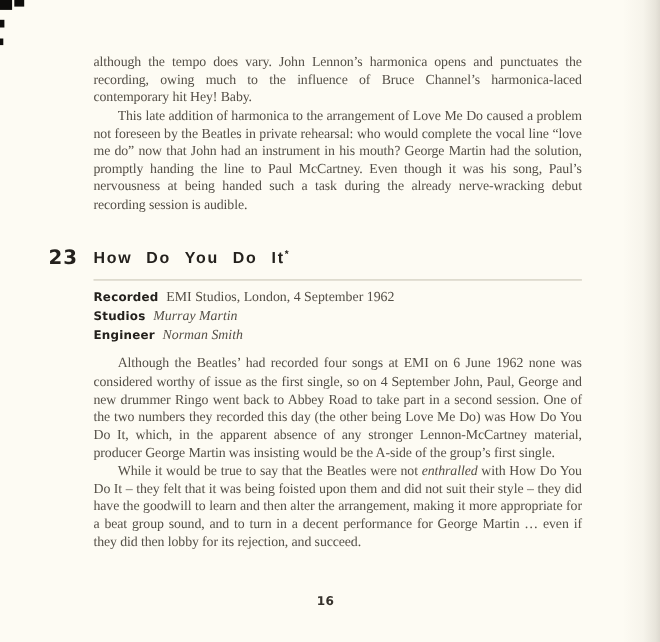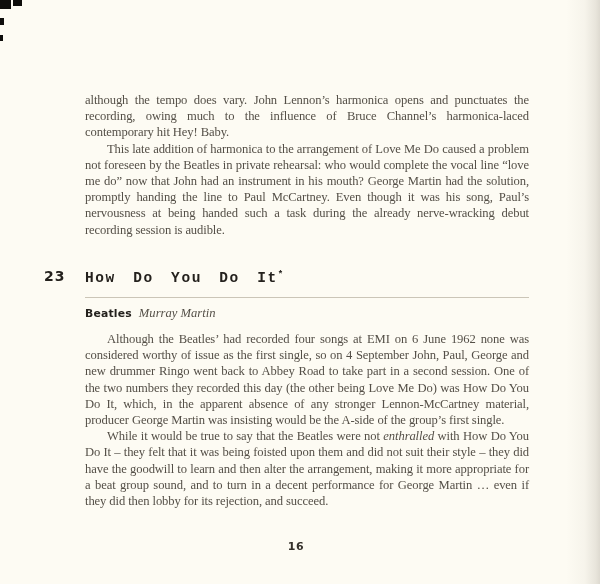--- a/index.html
+++ b/index.html
@@ -34,21 +34,20 @@
   .scan-mark.m2 { left: 13px; top: 0; width: 9px;  height: 6px; }
   .scan-mark.m3 { left: 0;  top: 18px; width: 4px; height: 7px; }
   .scan-mark.m4 { left: 0;  top: 35px; width: 3px; height: 6px; }
 
   .content {
     position: absolute;
     left: 85px;
     right: 71px;
     top: 0;
     padding-top: 48px;
-    margin-top: 44px;
   }
 
   .body-para {
     margin: 0;
     font-size: 12.6px;
     line-height: 16.2px;
     letter-spacing: -0.1px;
     color: #544f47;
     text-align: justify;
   }
@@ -58,26 +57,26 @@
   .entry {
     position: relative;
     margin-top: 29px;
   }
   .entry-number {
     position: absolute;
     left: -41px;
     top: 1px;
     font-family: "DejaVu Sans", sans-serif;
     font-weight: bold;
-    font-size: 14px;
+    font-size: 18px;
     letter-spacing: 1px;
     color: #24211d;
   }
   .entry-title {
-    font-family: Liberation Mono, monospace;
+    font-family: Liberation Sans, sans-serif;
     font-weight: bold;
     font-size: 14.5px;
     letter-spacing: 1.6px;
     word-spacing: 7px;
     color: #24211d;
     line-height: 17px;
   }
   .entry-title sup {
     font-size: 9px;
     letter-spacing: 0;
@@ -144,21 +143,23 @@
     </div>
 
   <div class="entry">
     <span class="entry-number">23</span>
     <div class="entry-title"><span>How Do You Do It</span><sup>*</sup></div>
   </div>
 
   <hr class="rule">
 
   <div class="credits" id="credits">
-      <div class="credit-row"><span class="credit-label">Beatles</span><span class="credit-value italic">Murray Martin</span></div>
+      <div class="credit-row"><span class="credit-label">Recorded</span><span class="credit-value">EMI Studios, London, 4 September 1962</span></div>
+      <div class="credit-row"><span class="credit-label">Studios</span><span class="credit-value italic">Murray Martin</span></div>
+      <div class="credit-row"><span class="credit-label">Engineer</span><span class="credit-value italic">Norman Smith</span></div>
     </div>
 
   <div id="entry-paras">
       <p class="body-para indent"><span>Although the Beatles’ had recorded four songs at EMI on 6 June 1962 none was considered worthy of issue as the first single, so on 4 September John, Paul, George and new drummer Ringo went back to Abbey Road to take part in a second session. One of the two numbers they recorded this day (the other being Love Me Do) was How Do You Do It, which, in the apparent absence of any stronger Lennon-McCartney material, producer George Martin was insisting would be the A-side of the group’s first single.</span></p>
       <p class="body-para indent"><span>While it would be true to say that the Beatles were not </span><span class="italic">enthralled</span><span> with How Do You Do It – they felt that it was being foisted upon them and did not suit their style – they did have the goodwill to learn and then alter the arrangement, making it more appropriate for a beat group sound, and to turn in a decent performance for George Martin … even if they did then lobby for its rejection, and succeed.</span></p>
     </div>
 
 </div>
 
 <div class="page-number">16</div>

